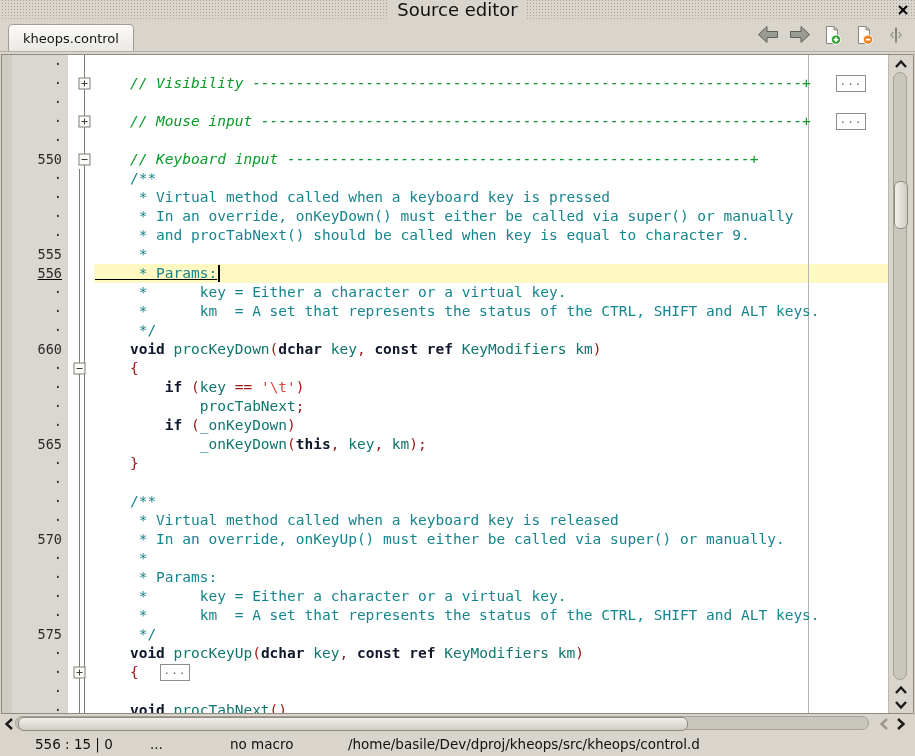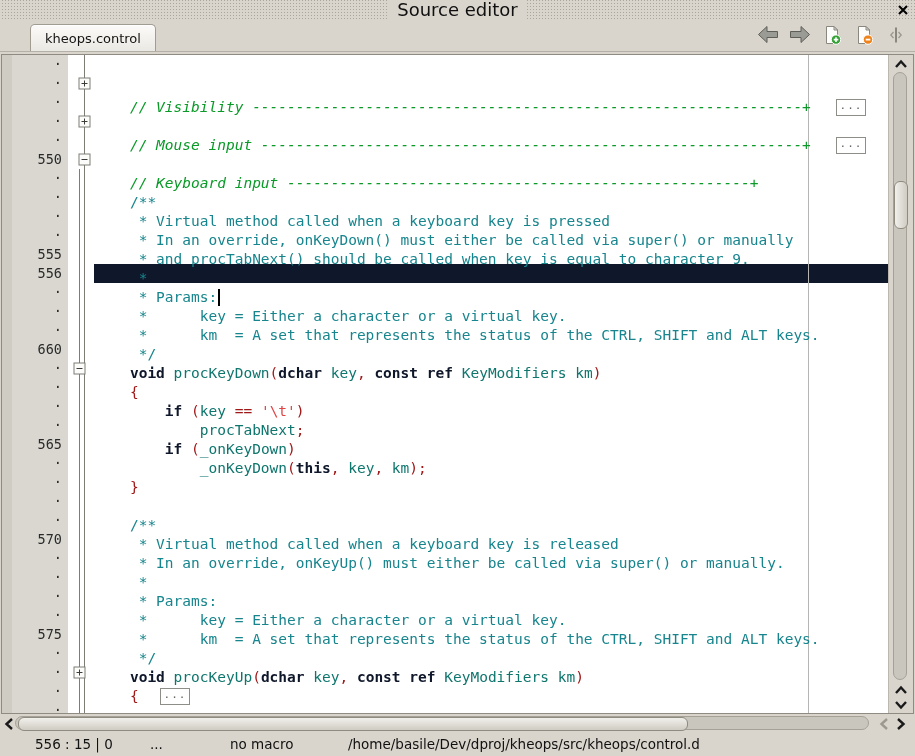--- a/index.html
+++ b/index.html
@@ -19,45 +19,44 @@
   .titlebar .title{background:#d9d5cd;padding:0 9px;font-size:18px;color:#101010;line-height:20px;}
   .close-btn{position:absolute;right:5px;top:3px;width:15px;height:15px;border:none;background:transparent;padding:1px;cursor:default;}
   
   .tabbar{position:absolute;top:20px;left:0;right:0;height:31px;border-bottom:1px solid #b4b0a8;}
   .tab{
     position:absolute;left:8px;bottom:0;height:26px;
     background:linear-gradient(#fcfbf9,#eae8e3);
     border:1px solid #a19c92;border-bottom:none;border-radius:5px 5px 0 0;
     padding:0 14px;font-size:13px;color:#141414;display:flex;align-items:center;
     box-shadow:inset 0 1px 0 #ffffff;
-    margin-left:22px;
   }
   .toolbar{position:absolute;right:8px;top:3px;height:26px;display:flex;gap:9px;align-items:center;}
   .tool-btn{width:23px;height:23px;display:flex;align-items:center;justify-content:center;background:transparent;border:none;padding:0;}
   
   .editor-frame{
     position:absolute;top:54px;left:1px;right:1px;height:660px;
     border:1px solid #8f8b83;background:#ffffff;display:flex;box-sizing:border-box;
   }
   .rows-pane{position:relative;flex:1;overflow:hidden;background:#fff;}
   .margin-line{position:absolute;left:806px;top:0;bottom:0;width:1px;background:#b5b5b3;z-index:1;}
   .row{display:flex;height:19px;}
-  .row.hl{background:#0f172a;}
+  .row.hl{background:#fef9c3;text-decoration:underline;}
   .cell-mark{width:10px;flex:none;background:#cfccc3;}
   .cell-num{
     width:56px;flex:none;background:#d9d7d0;box-sizing:border-box;
     font-family:"DejaVu Sans Mono","Liberation Mono",monospace;
     font-size:13.5px;line-height:19px;color:#2a2a2a;text-align:right;padding-right:6px;
   }
   .cell-fold{width:26px;flex:none;background:#ffffff;}
   .cell-fold svg{display:block;}
   .cell-code{
     position:relative;z-index:2;flex:1;
     font-family:"DejaVu Sans Mono","Liberation Mono",monospace;
-    font-size:14.5px;line-height:19px;white-space:pre;color:#141414;padding-left:1px;margin-top:24px;
+    font-size:14.5px;line-height:19px;white-space:pre;color:#141414;padding-left:1px;
   }
   .tk-kw{color:#0f172a;font-weight:bold;}
   .tk-doc{color:#17858d;}
   .tk-cmt{color:#0a9a28;font-style:italic;}
   .tk-op{color:#a01818;}
   .tk-str{color:#e04545;}
   .tk-id{color:#0f766e;}
   .caret{position:absolute;top:1px;width:2px;height:17px;background:#000;}
   .fold-ellipsis{
     position:absolute;top:1px;width:28px;height:15px;z-index:3;

